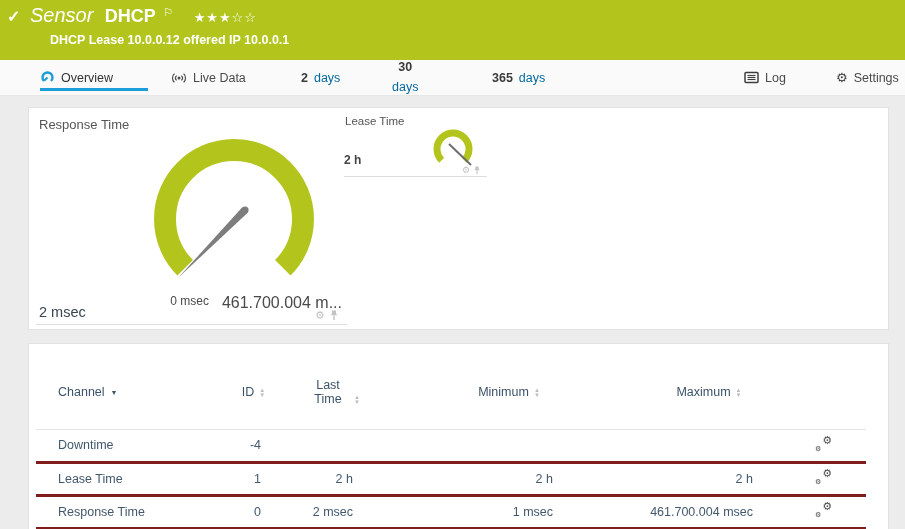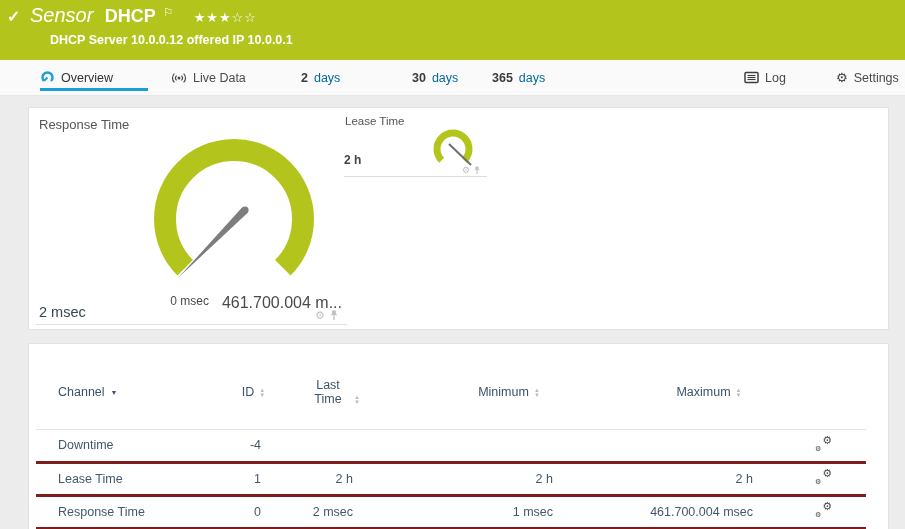--- a/index.html
+++ b/index.html
@@ -78,21 +78,21 @@
 <body>
 
 <header class="topbar">
   <span class="check">✓</span>
   <div class="titleline">
     <span class="kind">Sensor</span>
     <span class="name">DHCP</span>
     <span class="flag">⚐</span>
     <span class="stars"><span>★★★</span><span>☆☆</span></span>
   </div>
-  <div class="subtitle">DHCP Server 10.0.0.12 offered IP 10.0.0.1</div>
+  <div class="subtitle">DHCP Lease 10.0.0.12 offered IP 10.0.0.1</div>
 </header>
 
 <nav class="tabbar">
   <div class="tab active" style="left:40px; width:108px;">
     <svg width="15" height="15" viewBox="0 0 15 15">
       <path d="M 4.0 11.0 A 5 5 0 1 1 11.0 11.0" fill="none" stroke="#1b9dd9" stroke-width="2.4"></path>
       <line x1="7.5" y1="7.5" x2="4.2" y2="10.8" stroke="#1b9dd9" stroke-width="2"></line>
     </svg>
     <span>Overview</span>
   </div>
@@ -103,21 +103,21 @@
       <path d="M3.4 3.6 A6 6 0 0 0 3.4 12.4" fill="none" stroke="#4a4a4a" stroke-width="1.2"></path>
       <path d="M10.4 5.6 A3.4 3.4 0 0 1 10.4 10.4" fill="none" stroke="#4a4a4a" stroke-width="1.2"></path>
       <path d="M12.6 3.6 A6 6 0 0 1 12.6 12.4" fill="none" stroke="#4a4a4a" stroke-width="1.2"></path>
     </svg>
     <span>Live Data</span>
   </div>
   <div class="tab" style="left:301px;">
     <span class="num">2</span>
     <span class="days">days</span>
   </div>
-  <div class="tab" style="left:412px;">
+  <div class="tab" style="left:392px;flex-direction:column;">
     <span class="num">30</span>
     <span class="days">days</span>
   </div>
   <div class="tab" style="left:492px;">
     <span class="num">365</span>
     <span class="days">days</span>
   </div>
   <div class="tab" style="left:744px;">
     <svg width="15" height="13" viewBox="0 0 15 13">
       <rect x="1" y="1.5" width="13" height="10" rx="1" fill="none" stroke="#3f3f3f" stroke-width="1.5"></rect>

